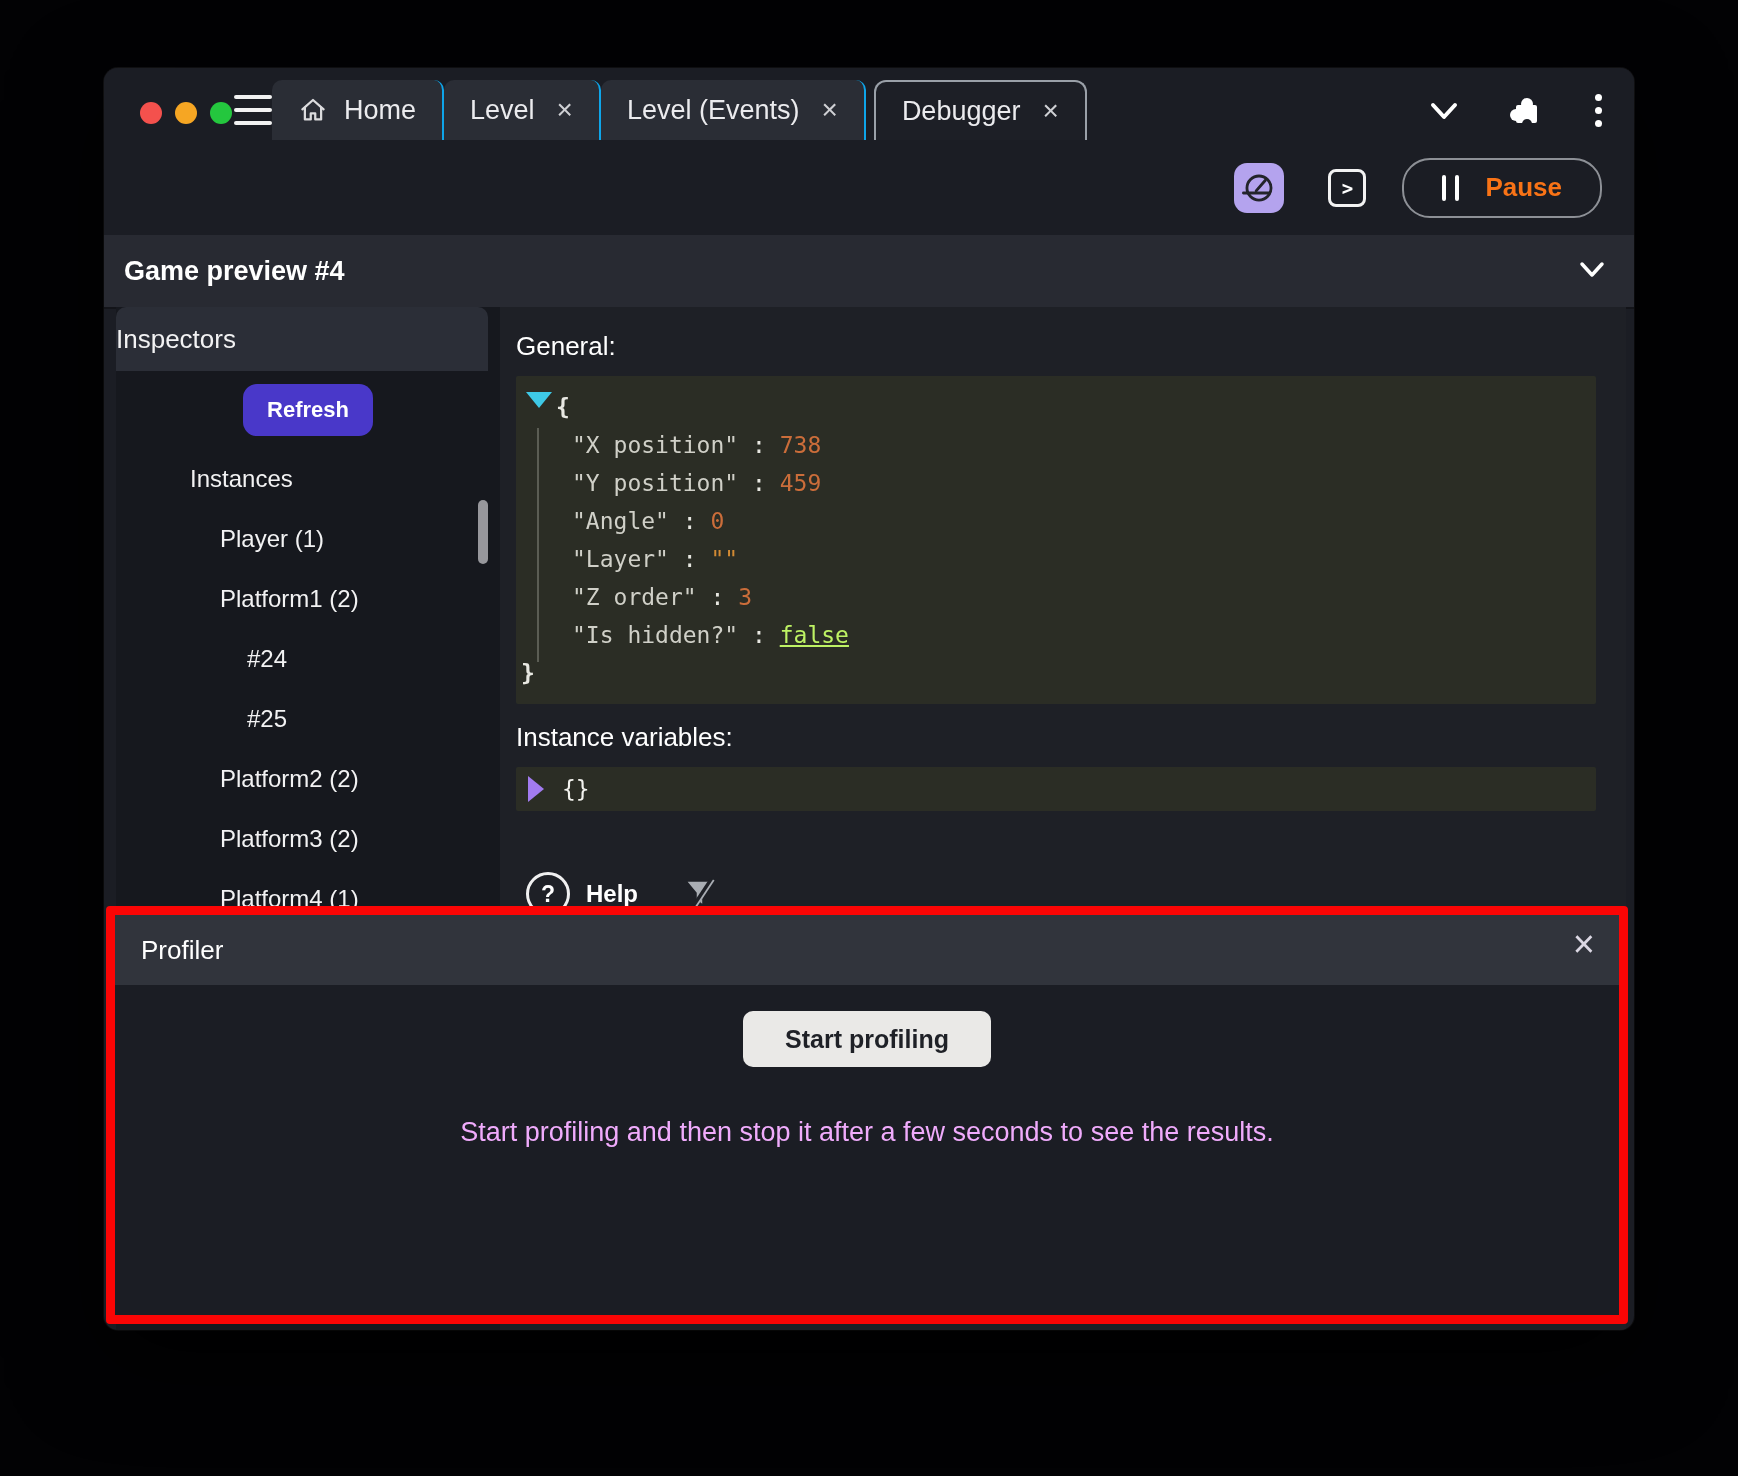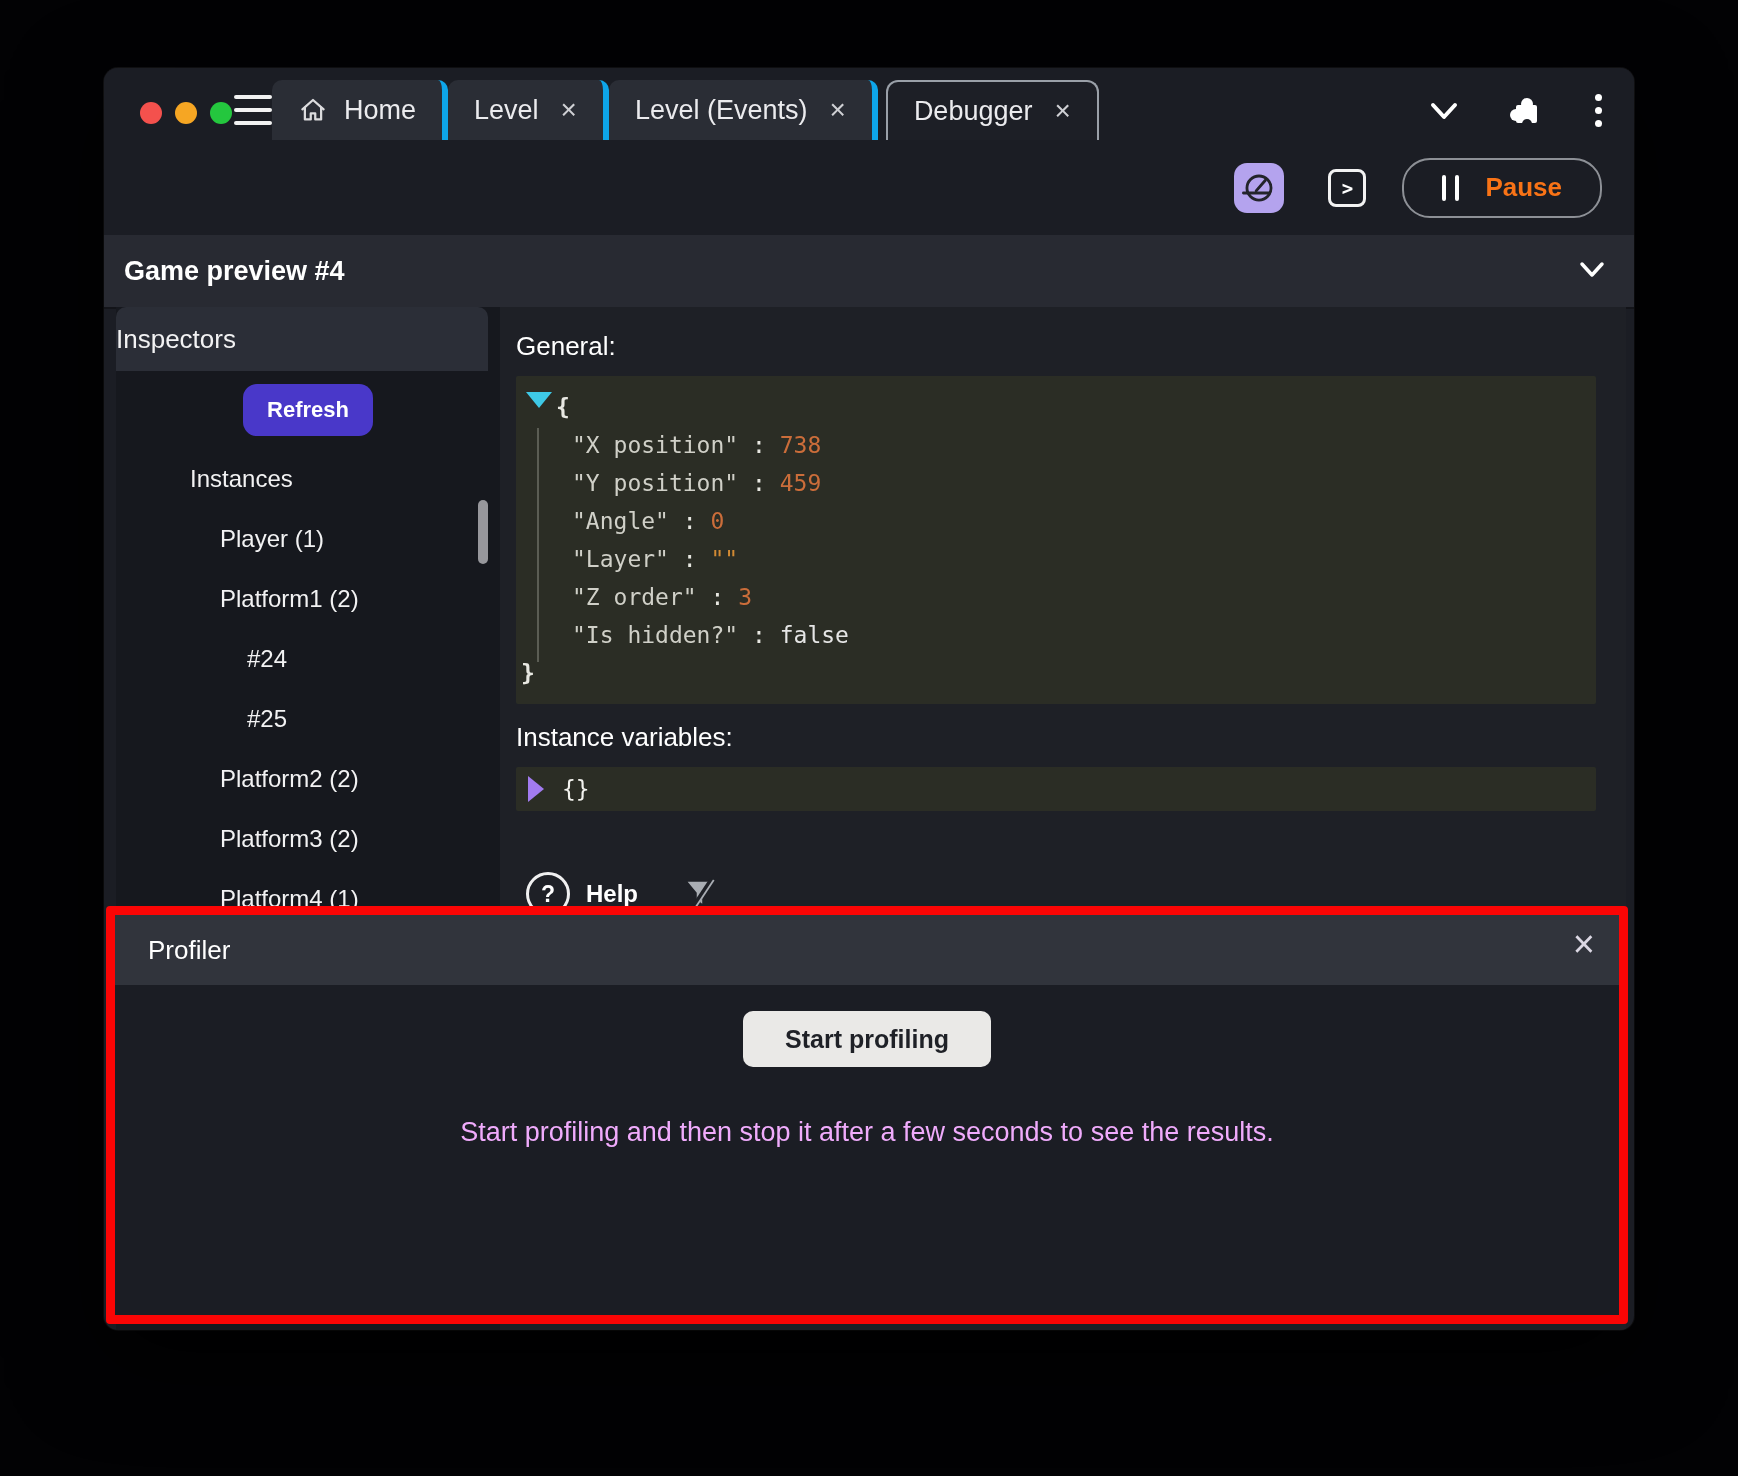--- a/index.html
+++ b/index.html
@@ -12,21 +12,21 @@
   .titlebar{position:absolute;left:0;top:0;width:100%;height:72px;background:#1b1d24;}
   .lights{position:absolute;left:36px;top:34px;display:flex;gap:13px;}
   .light{width:22px;height:22px;border-radius:50%;}
   .light.red{background:#f4514d;} .light.yellow{background:#f6a623;} .light.green{background:#24c73e;}
   .hamburger{position:absolute;left:130px;top:27px;width:38px;height:30px;display:flex;
              flex-direction:column;justify-content:space-between;cursor:pointer;}
   .hamburger span{display:block;height:4px;border-radius:2px;background:#f2f2f2;}
   .tabstrip{position:absolute;left:168px;top:12px;height:60px;display:flex;align-items:stretch;}
   .tab{display:flex;align-items:center;gap:16px;padding:0 26px;background:#2a2d35;
        border-radius:10px 10px 0 0;font-size:27px;color:#ebebee;cursor:pointer;
-       border-right:6px solid #0ea5e9;}
+       border-right:2px solid #0ea5e9;}
   .tab:last-child{border-right:none;}
   .tab.active{background:#1d1f26;border:2px solid #9aa0a8;border-bottom:none;
               border-radius:12px 12px 0 0;margin-left:8px;align-items:center;}
   .tab .tclose{font-size:28px;color:#cfd0d4;line-height:1;margin-left:6px;}
   .home-ic{width:30px;height:30px;}
   .tb-right{position:absolute;right:30px;top:24px;display:flex;align-items:center;gap:52px;}
   .chev-ic{width:30px;height:24px;}
   .puzzle{position:relative;width:30px;height:30px;}
   .puzzle .pb{position:absolute;left:5px;top:9px;width:21px;height:18px;background:#fff;border-radius:2px;}
   .puzzle .knob{position:absolute;width:12px;height:12px;border-radius:50%;background:#fff;}
@@ -68,36 +68,36 @@
   .section-label{color:#fff;font-size:26px;margin:0 0 14px 0;}
   .json-box{position:relative;background:#2b2d25;border-radius:2px;padding:12px 0 12px 0;
             font-family:"DejaVu Sans Mono",monospace;font-size:23px;line-height:38px;color:#e8e8e2;}
   .tri-down{position:absolute;left:10px;top:16px;width:0;height:0;cursor:pointer;
             border-left:13px solid transparent;border-right:13px solid transparent;border-top:16px solid #3ec9e6;}
   .indent-line{position:absolute;left:21px;top:52px;bottom:42px;width:2px;background:#5b5d54;}
   .json-brace-open{padding-left:40px;font-weight:bold;}
   .json-brace-close{padding-left:5px;font-weight:bold;}
   .json-row{padding-left:56px;}
   .json-key{color:#d0d0c8;} .json-sep{color:#e8e8e2;}
-  .v-number{color:#cb6d3a;} .v-string{color:#d28a33;} .v-boolean{color:#e5e5e5;}
+  .v-number{color:#cb6d3a;} .v-string{color:#d28a33;} .v-boolean{color:#bef264;text-decoration:underline;}
   .label2{margin-top:18px;}
   .vars-box{position:relative;background:#2b2d25;border-radius:2px;height:44px;display:flex;
             align-items:center;font-family:"DejaVu Sans Mono",monospace;font-size:23px;color:#f2f2ee;}
   .tri-right{width:0;height:0;margin:0 18px 0 12px;cursor:pointer;
              border-top:13px solid transparent;border-bottom:13px solid transparent;border-left:16px solid #a27bf0;}
   .help-row{margin-top:60px;display:flex;align-items:center;height:46px;margin-left:10px;}
   .help-circle{width:38px;height:38px;border:3px solid #f0f0f0;border-radius:50%;display:flex;
                align-items:center;justify-content:center;color:#fff;font-size:23px;font-weight:bold;cursor:pointer;}
   .help-label{color:#fff;font-size:24px;font-weight:bold;margin-left:16px;cursor:pointer;}
   .filter-ic{margin-left:46px;width:34px;height:34px;cursor:pointer;}
   
   .profiler{position:absolute;left:2px;top:838px;width:1522px;height:418px;box-sizing:border-box;
             border:9px solid #fb0505;border-radius:4px;background:#1b1d24;overflow:hidden;}
   .prof-header{height:70px;background:#31343c;display:flex;align-items:center;position:relative;}
-  .prof-header .ptitle{color:#fff;font-size:26px;margin-left:33px;}
+  .prof-header .ptitle{color:#fff;font-size:26px;margin-left:26px;}
   .prof-close{position:absolute;right:24px;top:10px;color:#dcd8e4;font-size:38px;line-height:1;
               cursor:pointer;font-weight:300;}
   .prof-body{display:flex;flex-direction:column;align-items:center;}
   .start-btn{margin-top:26px;height:56px;padding:0 42px;background:#eae9e7;border:none;border-radius:10px;
              color:#1f2127;font-size:25px;font-weight:bold;cursor:pointer;font-family:"Liberation Sans",sans-serif;}
   .prof-desc{margin-top:50px;color:#f0abfc;font-size:27px;}
 </style>
 </head>
 <body>
 

